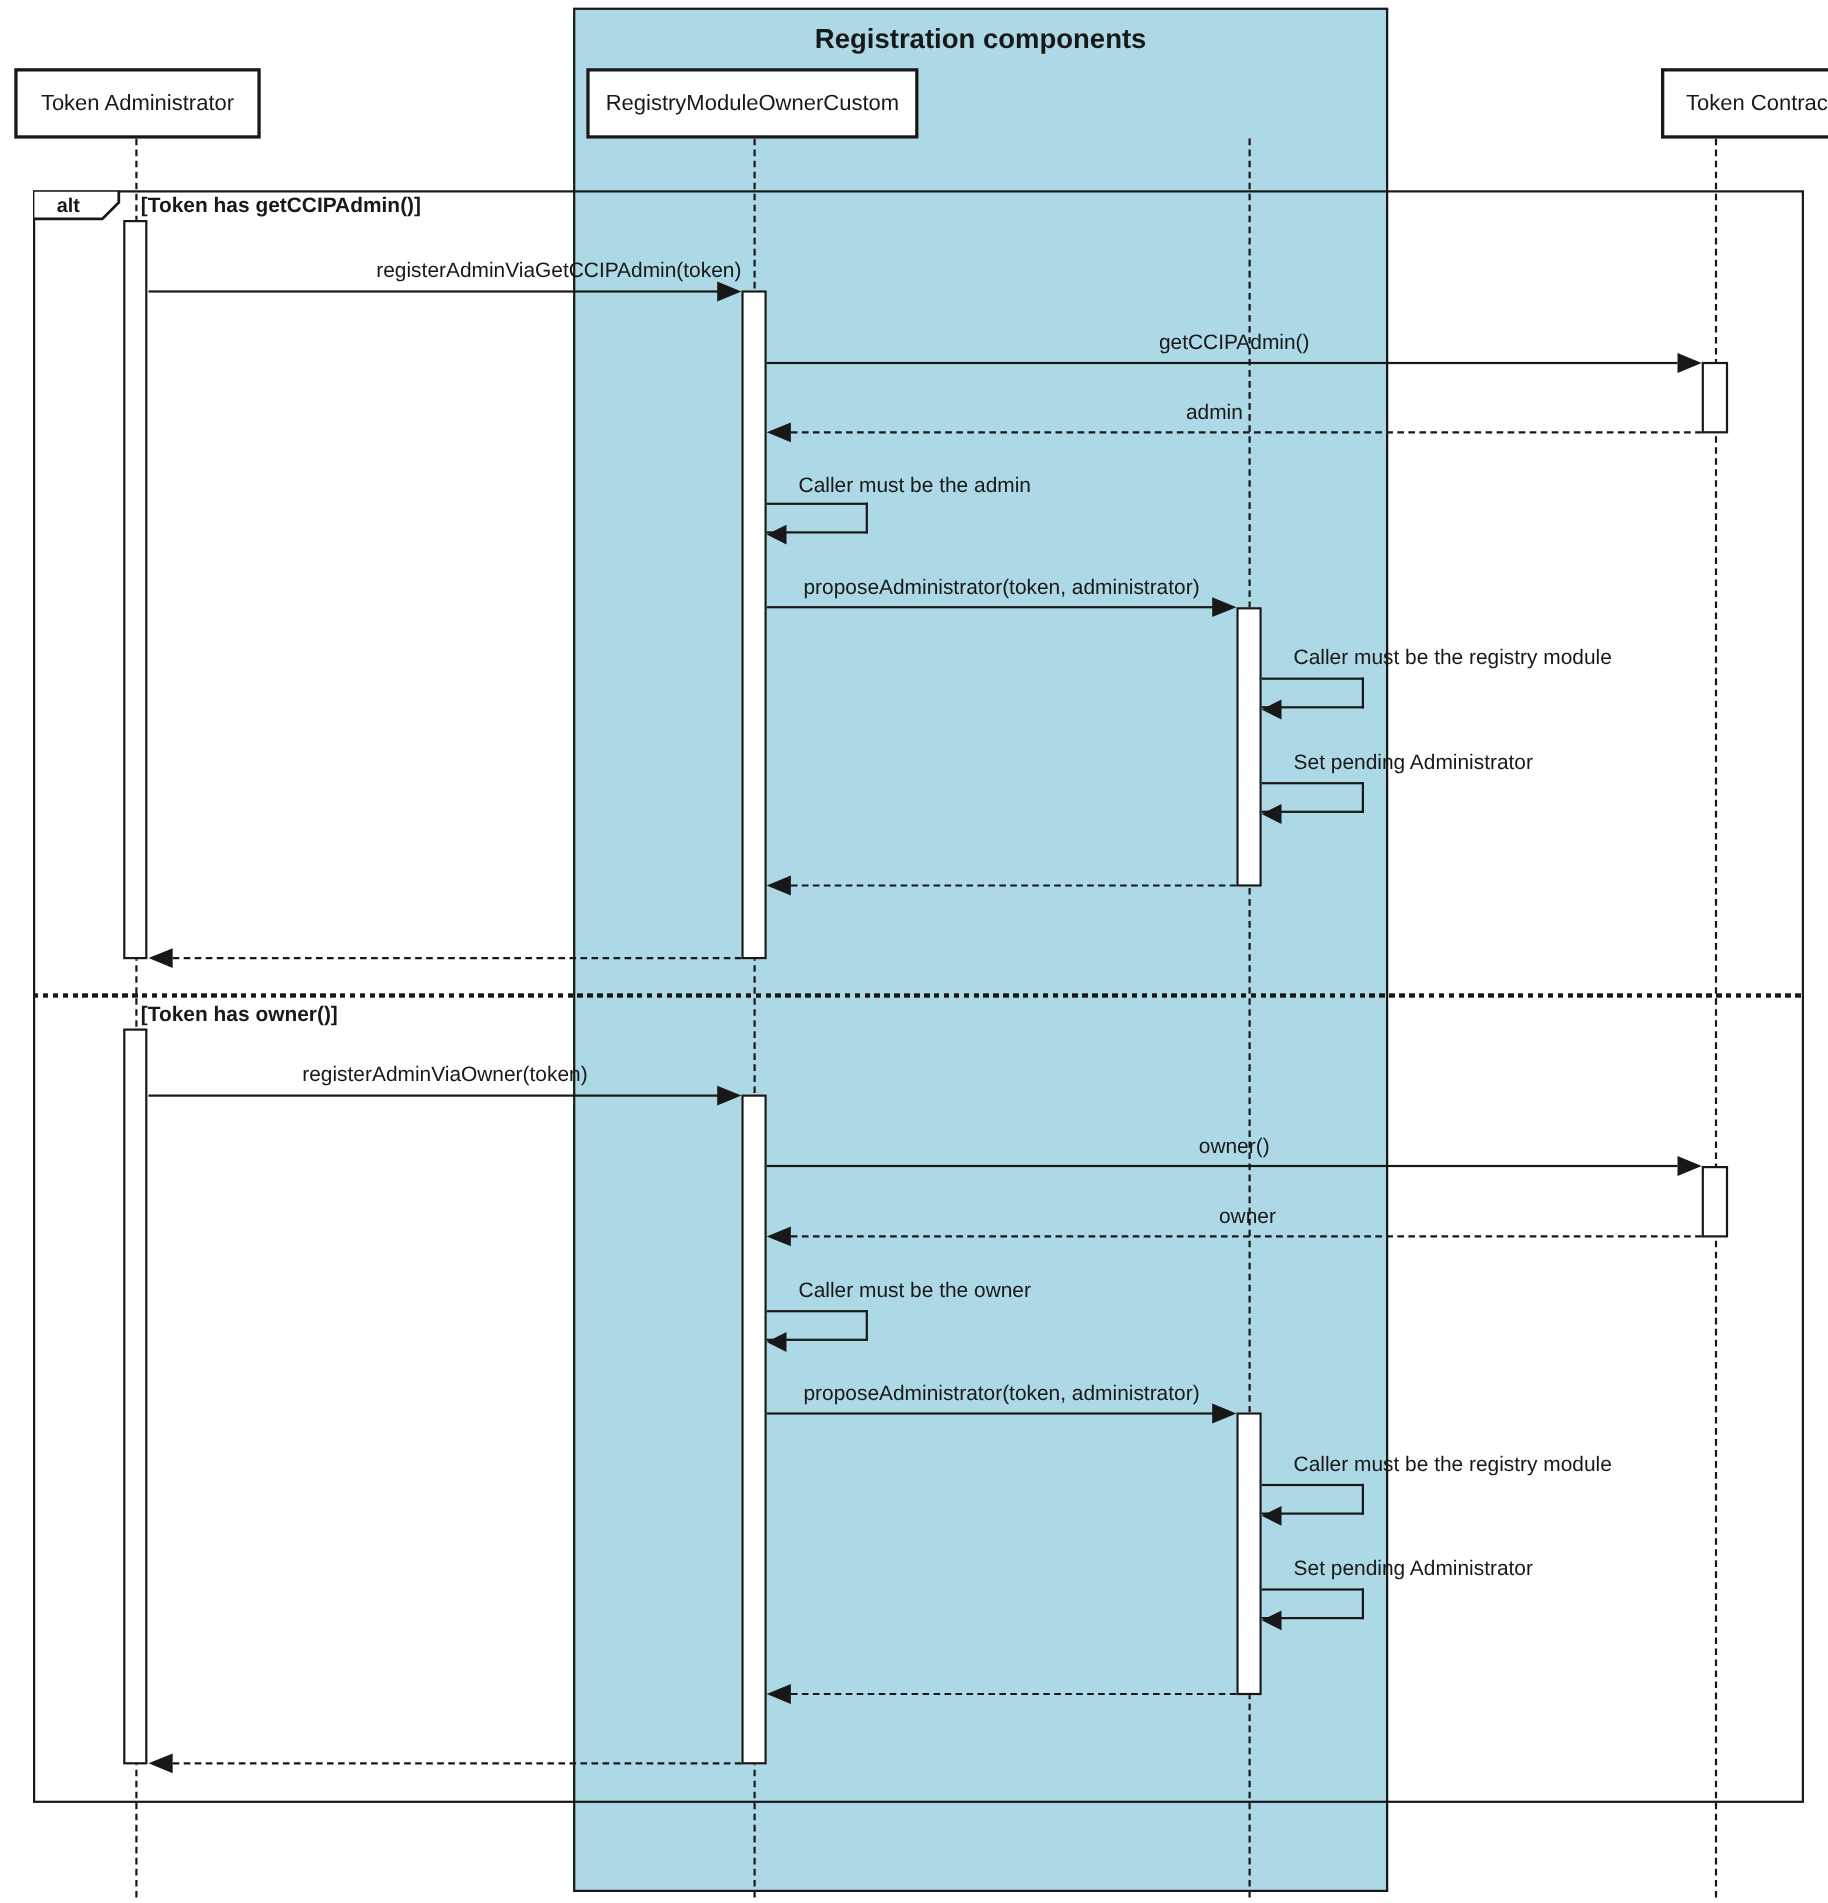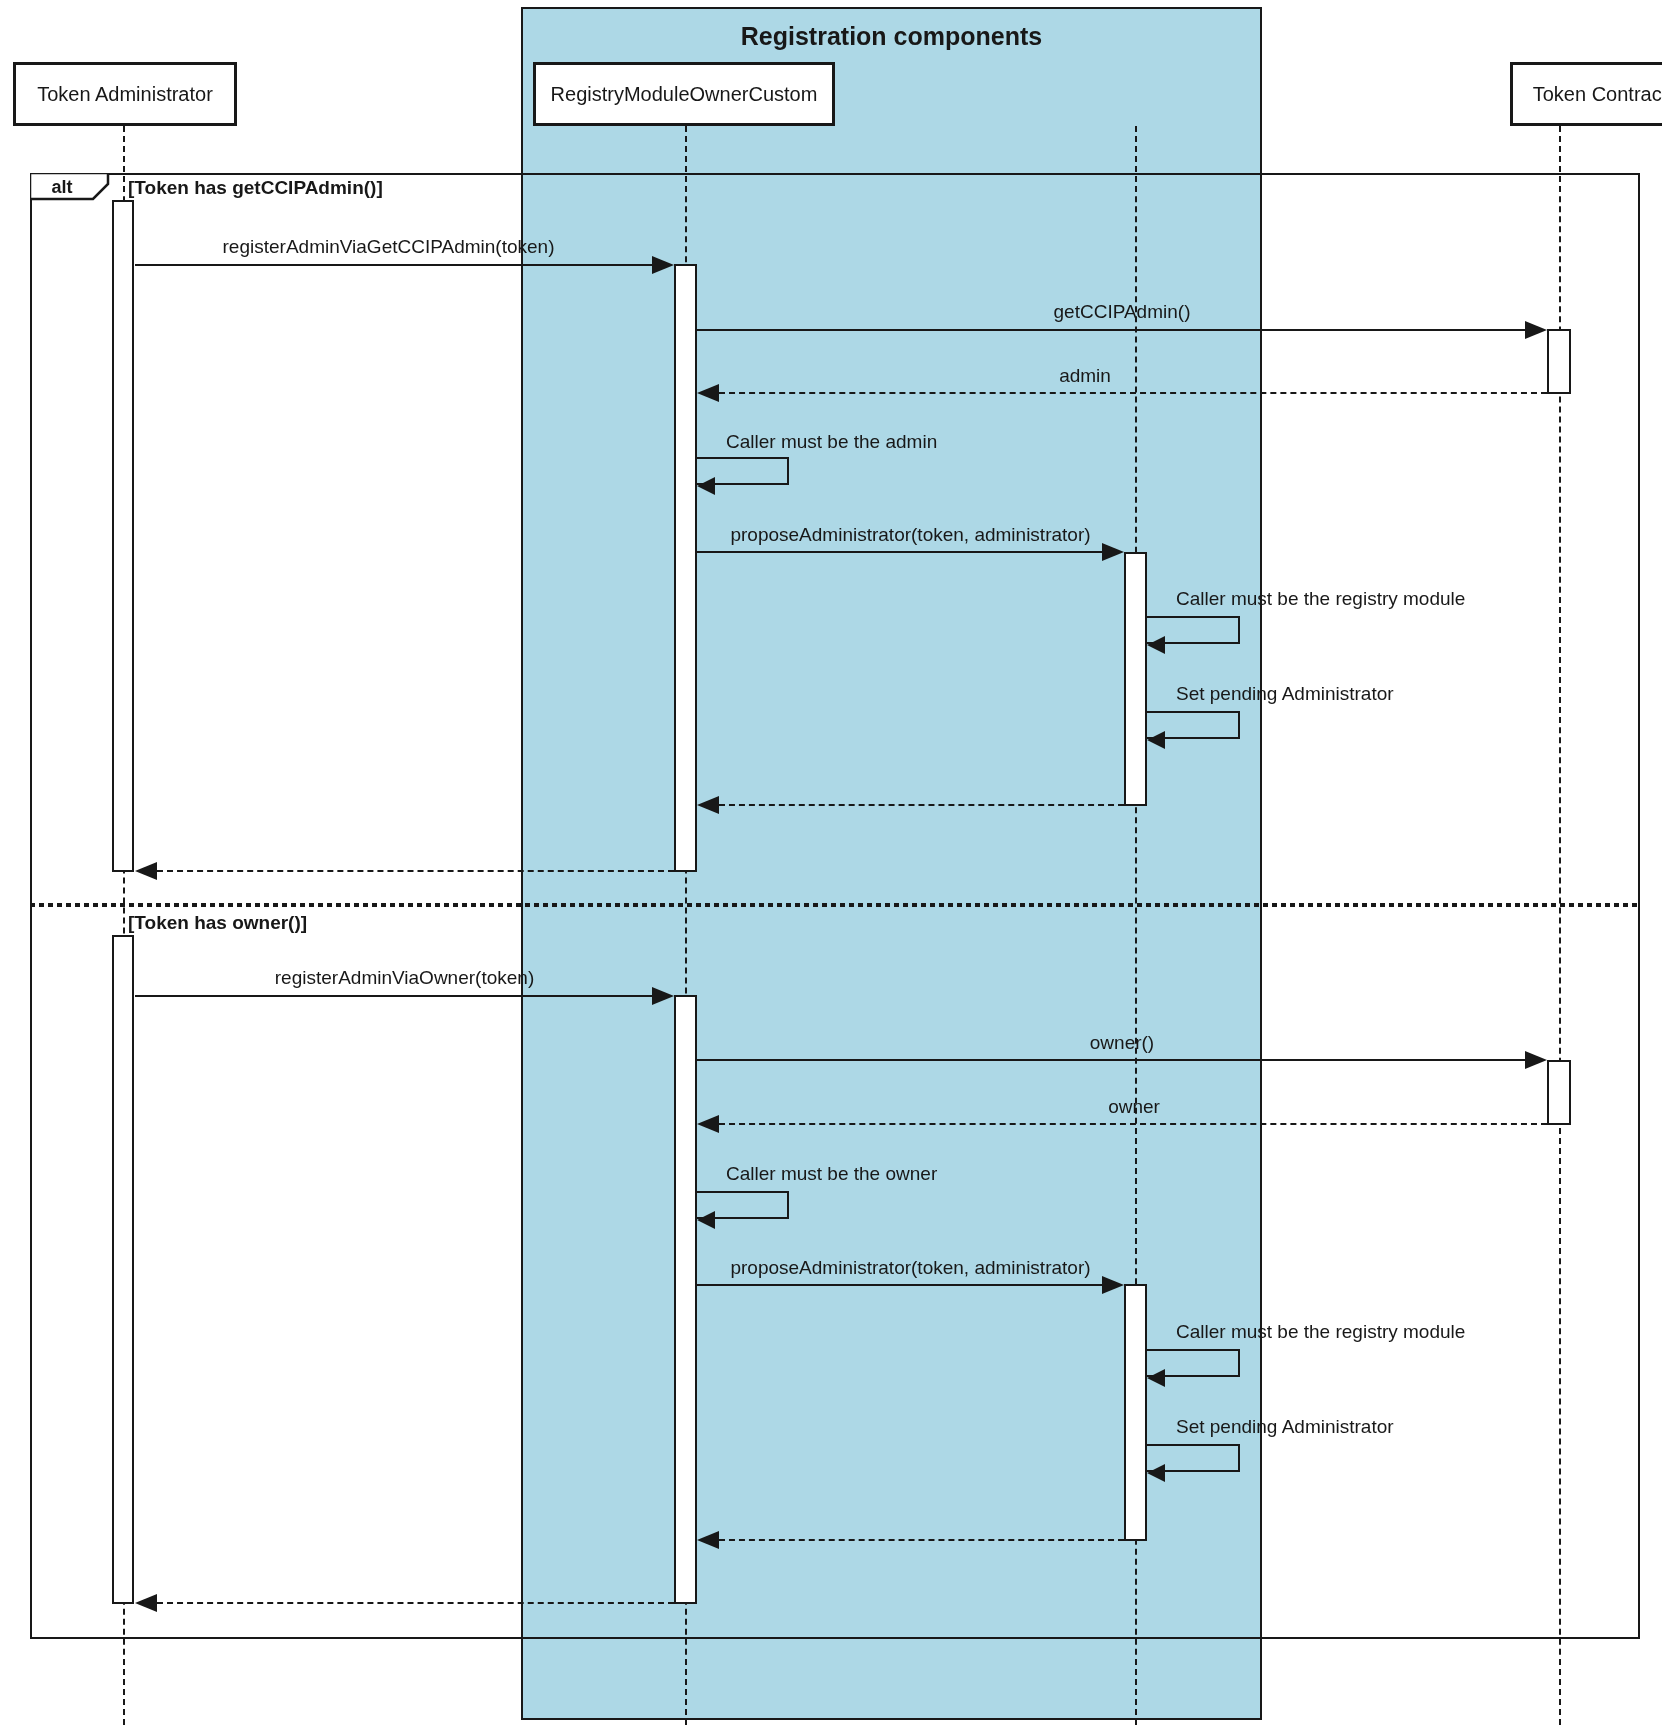--- a/index.html
+++ b/index.html
@@ -80,29 +80,29 @@
 
   <div class="activation" style="left:112px; top:200px; width:22px; height:672px;"></div>
   <div class="activation" style="left:112px; top:935px; width:22px; height:669px;"></div>
   <div class="activation" style="left:674px; top:264px; width:23px; height:608px;"></div>
   <div class="activation" style="left:674px; top:995px; width:23px; height:609px;"></div>
   <div class="activation" style="left:1124px; top:552px; width:23px; height:254px;"></div>
   <div class="activation" style="left:1124px; top:1284px; width:23px; height:257px;"></div>
   <div class="activation" style="left:1547px; top:329px; width:24px; height:65px;"></div>
   <div class="activation" style="left:1547px; top:1060px; width:24px; height:65px;"></div>
 
-  <div class="msg-label" style="left:119px; width:539px; top:236px;">registerAdminViaGetCCIPAdmin(token)</div>
+  <div class="msg-label" style="left:135px; width:539px; top:236px;text-align:right;">registerAdminViaGetCCIPAdmin(token)</div>
   <div class="line-solid" style="left:135px; top:264px; width:521px;"></div>
   <div class="head-right" style="left:652px; top:256px;"></div>
 
   <div class="msg-label" style="left:697px; width:850px; top:301px;">getCCIPAdmin()</div>
   <div class="line-solid" style="left:697px; top:329px; width:828px;"></div>
   <div class="head-right" style="left:1525px; top:321px;"></div>
 
-  <div class="msg-label" style="left:660px; width:850px; top:365px;">admin</div>
+  <div class="msg-label" style="left:679px; width:850px; top:365px;">admin</div>
   <div class="line-dashed" style="left:719px; top:392px; width:828px;"></div>
   <div class="head-left" style="left:697px; top:384px;"></div>
 
   <div class="msg-label left" style="left:726px; top:431px;">Caller must be the admin</div>
   <div class="self-loop" style="left:697px; top:457px;"></div>
   <div class="head-left small" style="left:697px; top:477px;"></div>
 
   <div class="msg-label" style="left:697px; width:427px; top:524px;">proposeAdministrator(token, administrator)</div>
   <div class="line-solid" style="left:697px; top:551px; width:407px;"></div>
   <div class="head-right" style="left:1102px; top:543px;"></div>

